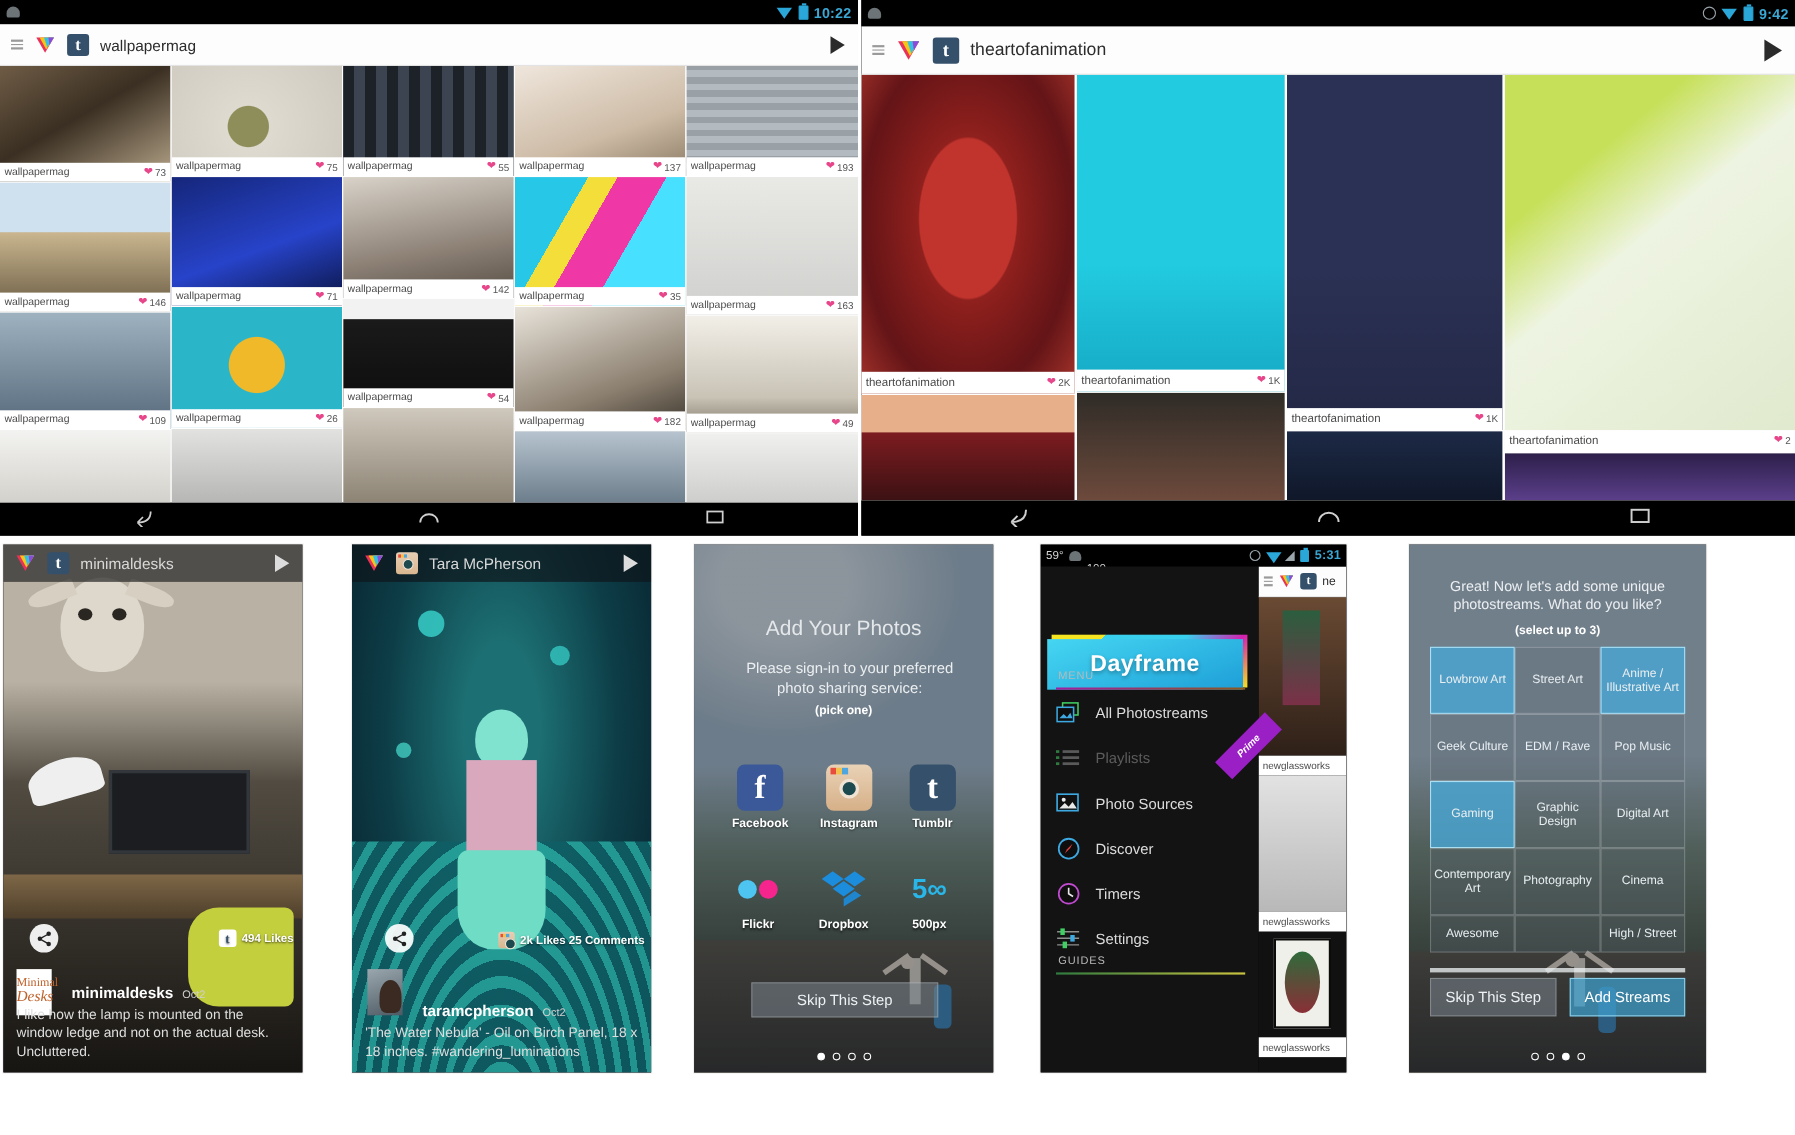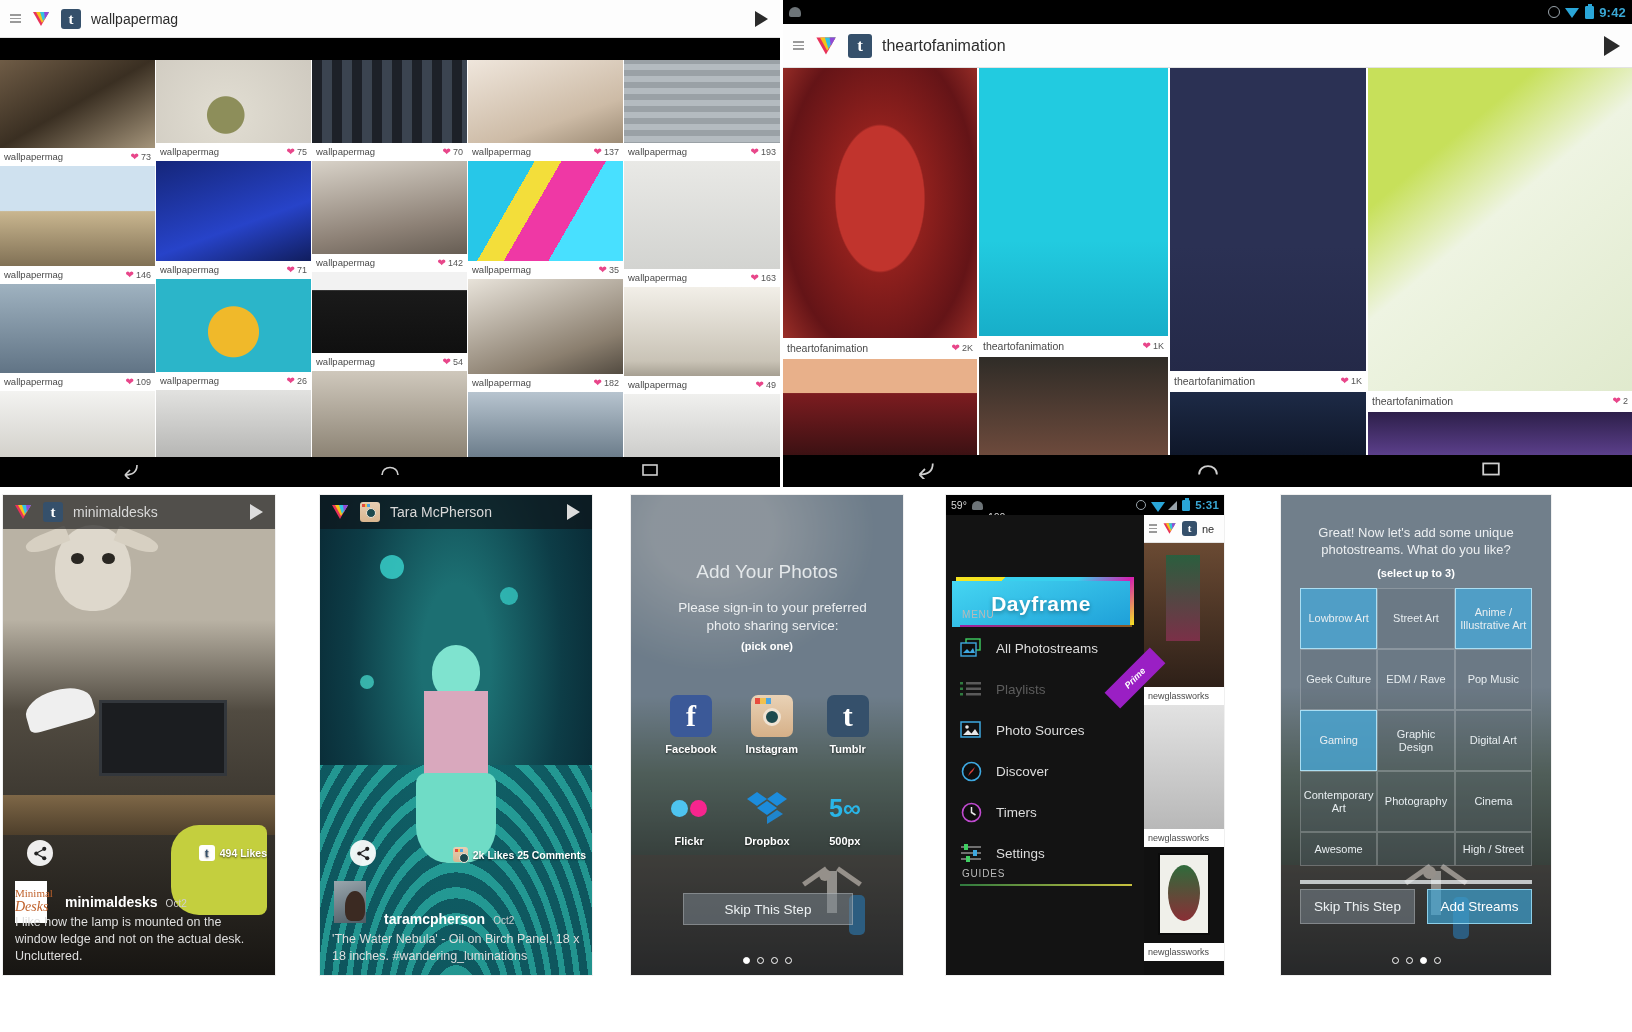--- a/index.html
+++ b/index.html
@@ -124,20 +124,28 @@
      font-size:9px; font-weight:bold; font-style:italic; display:flex;align-items:center;justify-content:center;
      transform:rotate(-45deg); }
 </style>
 </head>
 <body>
 
 <div class="canvas">
 
   <div class="panel" style="left:0;top:0;width:780px;height:487px;">
 
+    <div class="statusbar">
+      <span class="droid"></span>
+      <span class="sb-right">
+        <span class="wifi"></span>
+        <span class="batt"></span>
+        <span class="sb-time">10:22</span>
+      </span>
+    </div>
 
     <div class="appbar">
       <span class="hamburger">
           <i></i>
           <i></i>
           <i></i>
         </span>
       <span class="df-logo">
         <svg viewBox="0 0 20 20" width="20" height="20">
           <polygon points="2,3 18,3 10,17" fill="#e8325a"></polygon>
@@ -172,21 +180,21 @@
               <span>75</span>
             </span>
           </div>
       </div>
       <div class="cell" style="left:312px;top:0;width:155px;height:100px;">
         <div class="ph" style="background:repeating-linear-gradient(90deg,#1d2128 0 10px,#3b4450 10px 20px),linear-gradient(#2a3038,#151a20);"></div>
         <div class="cap">
             <span class="nm">wallpapermag</span>
             <span class="lk">
               <span class="heart">❤</span>
-              <span>70</span>
+              <span>55</span>
             </span>
           </div>
       </div>
       <div class="cell" style="left:468px;top:0;width:155px;height:100px;">
         <div class="ph" style="background:linear-gradient(160deg,#efe6dc,#cdbba6 60%,#8b7a63);"></div>
         <div class="cap">
             <span class="nm">wallpapermag</span>
             <span class="lk">
               <span class="heart">❤</span>
               <span>137</span>

